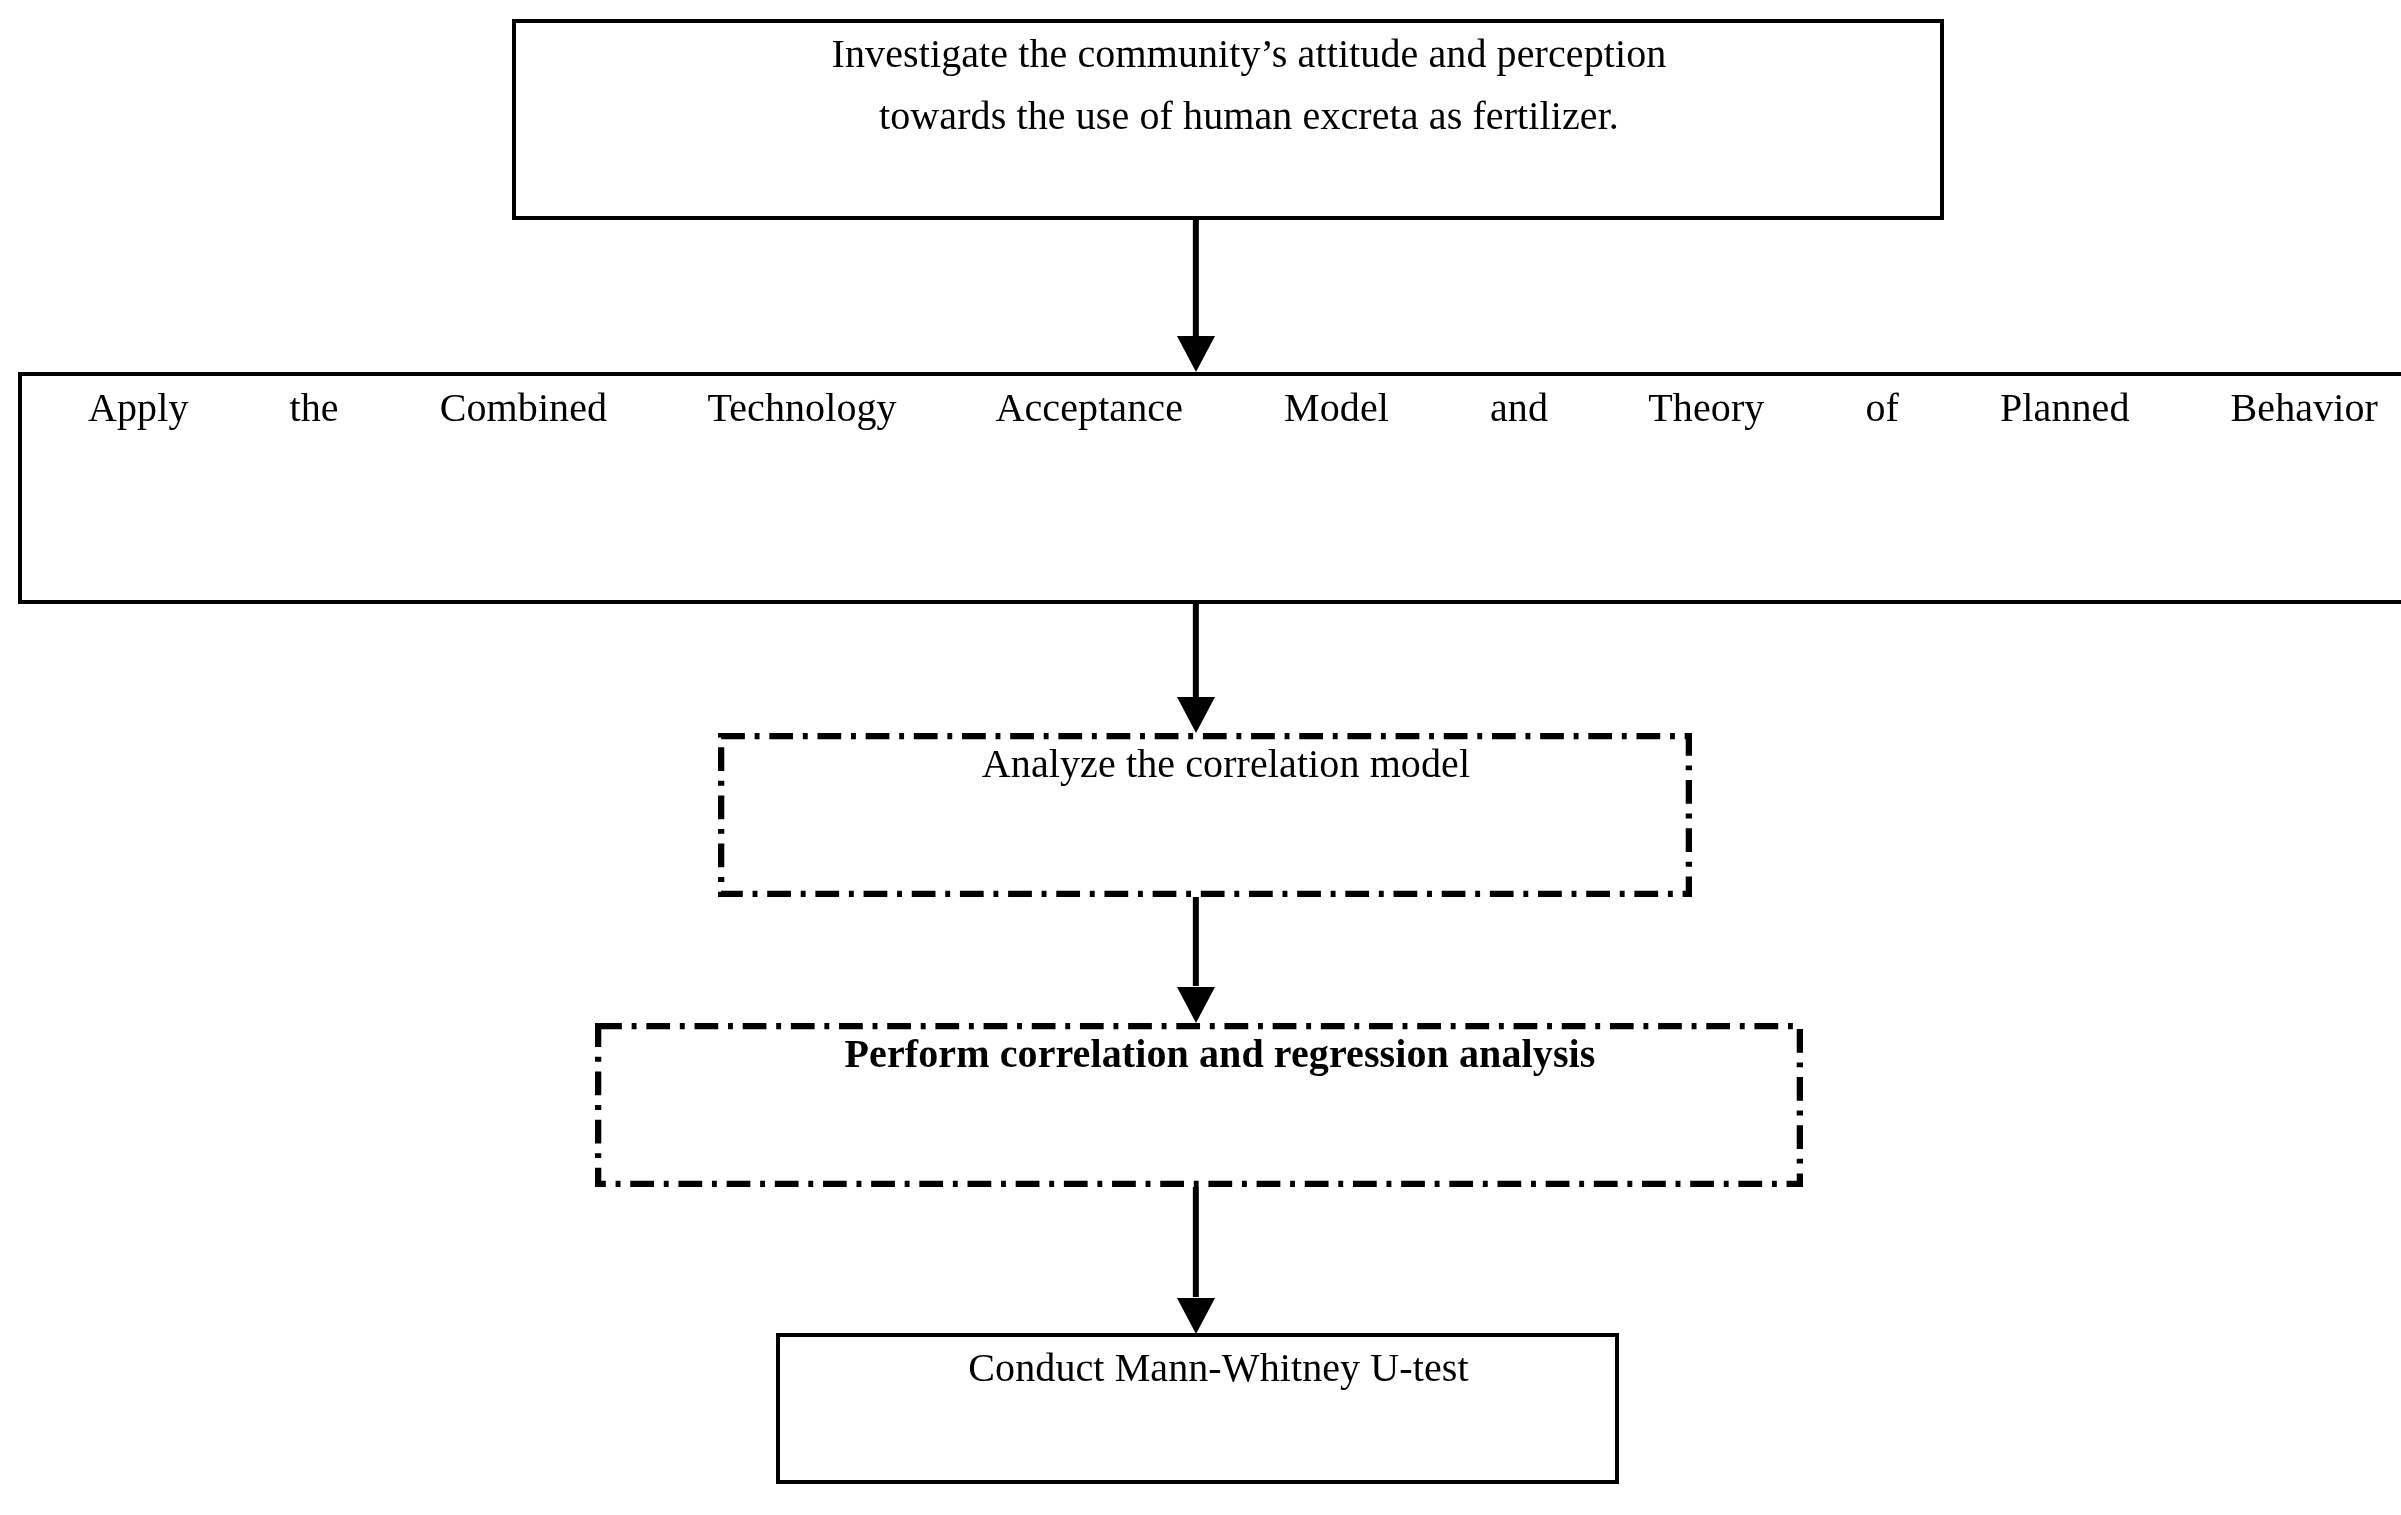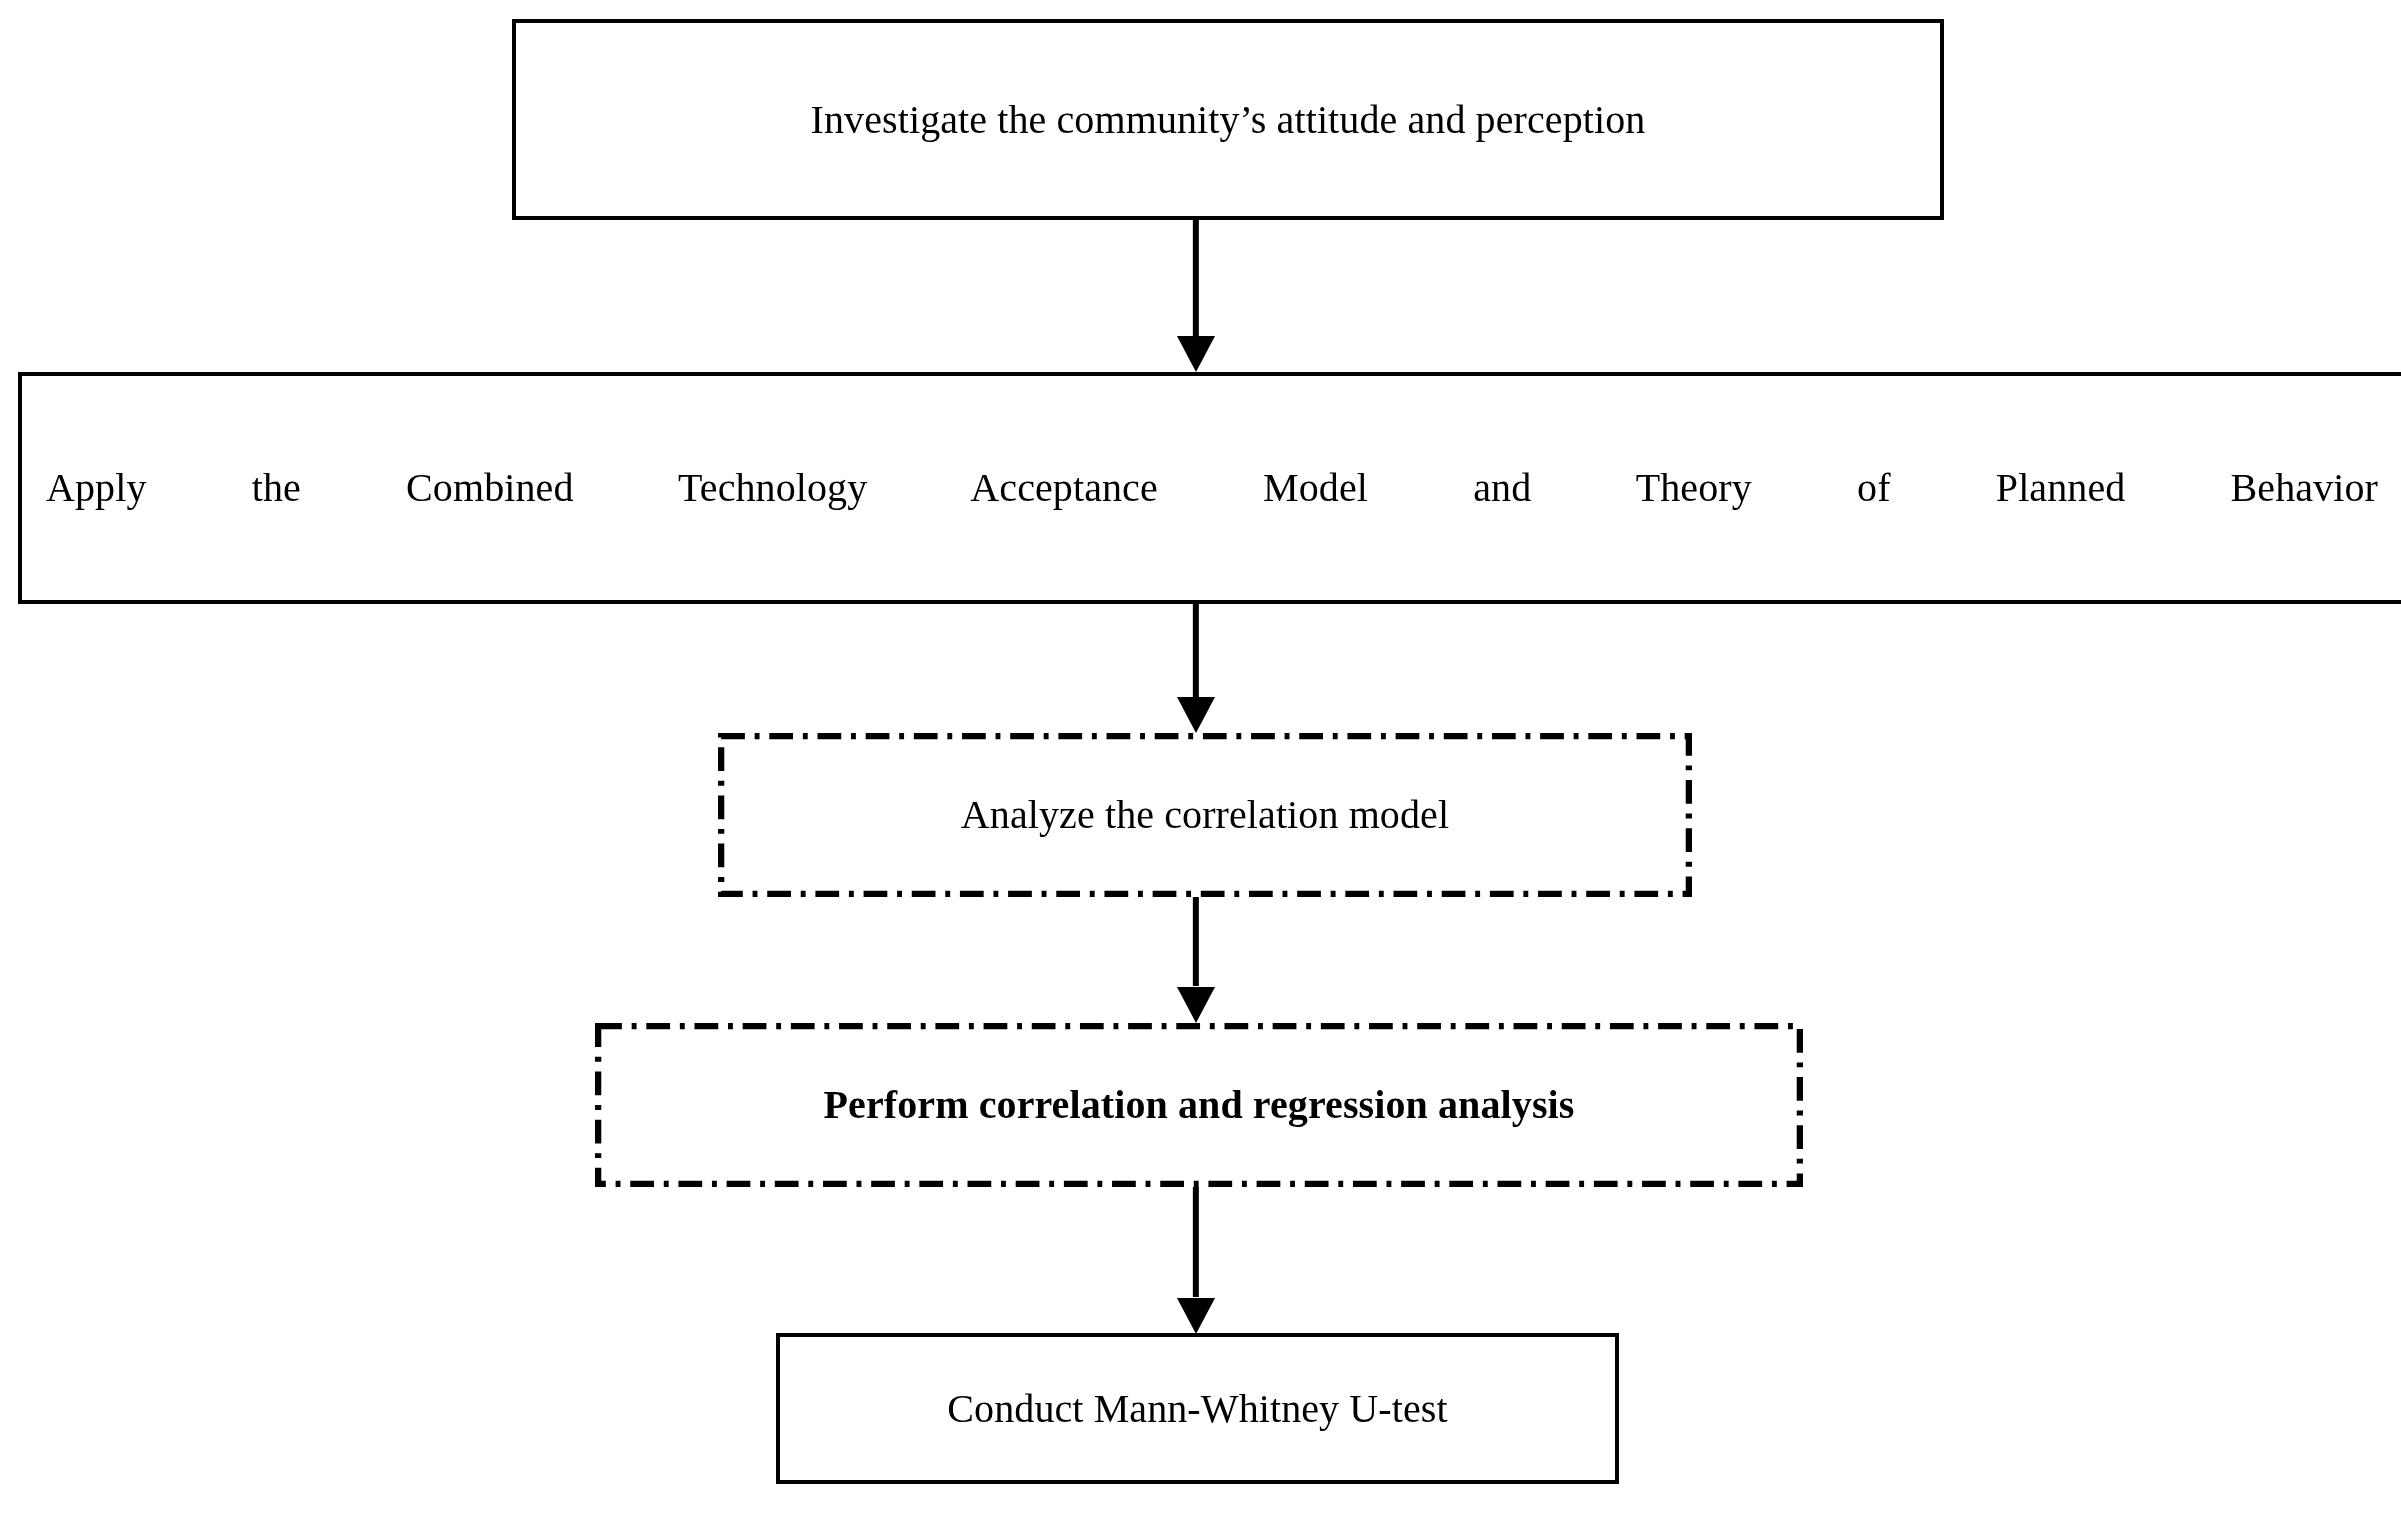--- a/index.html
+++ b/index.html
@@ -17,22 +17,23 @@
     font-family: "Liberation Serif", "DejaVu Serif", serif;
     color: #000000;
   }
 
   
   .node {
     position: absolute;
     box-sizing: border-box;
     background: #ffffff;
     display: flex;
-    align-items: center;
+    align-items: flex-start;
     justify-content: center;
+    padding-left: 42px;
   }
   .node-solid {
     border: 4.9px solid #000000;
   }
   .node-dashdot {
     border: 4.9px dashed #000000;
     
     border: none;
   }
   .node .label {
@@ -92,20 +93,21 @@
   }
 </style>
 </head>
 <body>
 
 <div id="canvas">
 
   <div class="node node-solid" style="left:512px; top:19px; width:1432px; height:201px;">
     <span class="label">
       <span>Investigate the community’s attitude and perception</span><br>
+      <span>towards the use of human excreta as fertilizer.</span>
     </span>
   </div>
 
   <div class="connector" style="left:1159px; top:220px; width:73px; height:152px;">
     <div class="shaft" style="height:116px;"></div>
     <div class="head"></div>
   </div>
 
   <div class="node node-solid" style="left:18px; top:372px; width:2388px; height:232px;">
     <span class="label justify">

